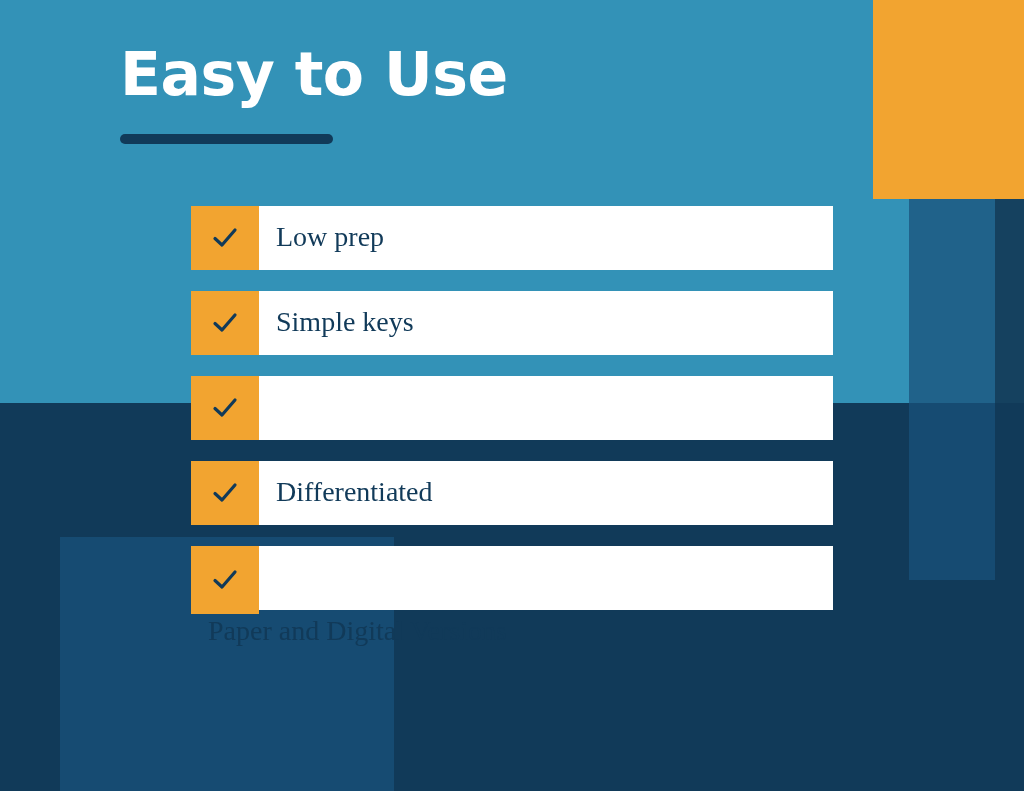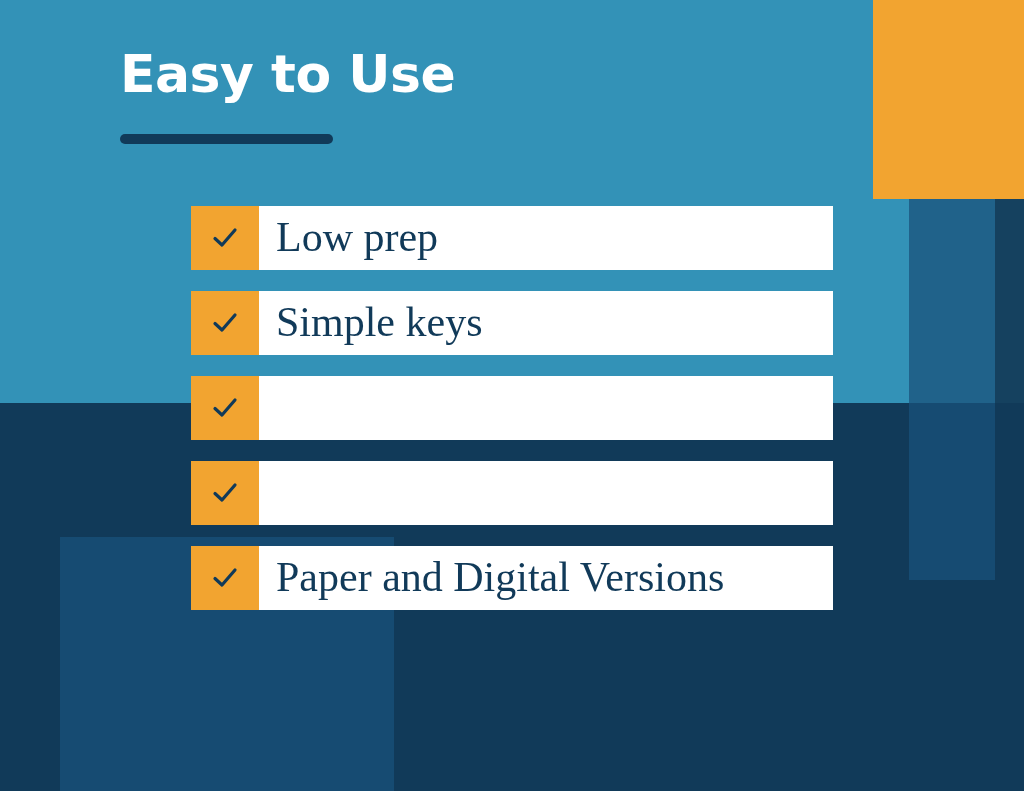--- a/index.html
+++ b/index.html
@@ -65,21 +65,21 @@
   
   #title-block {
     position: absolute;
     left: 120px;
     top: 38px;
     width: 760px;
   }
   #page-title {
     margin: 0;
     font-family: "DejaVu Sans", sans-serif;
-    font-size: 52px;
+    font-size: 60px;
     font-weight: bold;
     letter-spacing: -0.5px;
     line-height: 72px;
     color: #ffffff;
     white-space: nowrap;
   }
   #title-underline {
     margin-top: 24px;
     width: 213px;
     height: 10px;
@@ -96,21 +96,21 @@
   }
   .feature-row {
     position: relative;
     display: flex;
     align-items: stretch;
     width: 642px;
     height: 64px;
     margin-bottom: 21px;
     background: #ffffff;
   }
-  .feature-row:last-child { margin-bottom: 7px; }
+  .feature-row:last-child { margin-bottom: 7px; flex-direction: column; }
 
   .check-box {
     flex: 0 0 68px;
     width: 68px;
     background: #f2a430;
     display: flex;
     align-items: center;
     justify-content: center;
   }
   .check-icon {
@@ -120,21 +120,21 @@
   }
   .check-icon svg { display: block; }
 
   .feature-label {
     flex: 1 1 auto;
     display: flex;
     align-items: center;
     padding-left: 17px;
     padding-bottom: 2px;
     font-family: "Liberation Serif", serif;
-    font-size: 42px;
+    font-size: 28px;
     line-height: 34px;
     color: #113a59;
     white-space: nowrap;
   }
 </style>
 </head>
 <body>
 
 <div id="slide">
 
@@ -187,20 +187,21 @@
     </div>
 
     <div class="feature-row">
       <span class="check-box">
         <span class="check-icon">
           <svg viewBox="0 0 28 28" width="28" height="28" aria-hidden="true">
             <path d="M4 14.5 L11 21 L24 6" fill="none" stroke="#113a59" stroke-width="3.2" stroke-linecap="round" stroke-linejoin="round"></path>
           </svg>
         </span>
       </span>
+      <span class="feature-label">Differentiated</span>
     </div>
 
     <div class="feature-row">
       <span class="check-box">
         <span class="check-icon">
           <svg viewBox="0 0 28 28" width="28" height="28" aria-hidden="true">
             <path d="M4 14.5 L11 21 L24 6" fill="none" stroke="#113a59" stroke-width="3.2" stroke-linecap="round" stroke-linejoin="round"></path>
           </svg>
         </span>
       </span>

